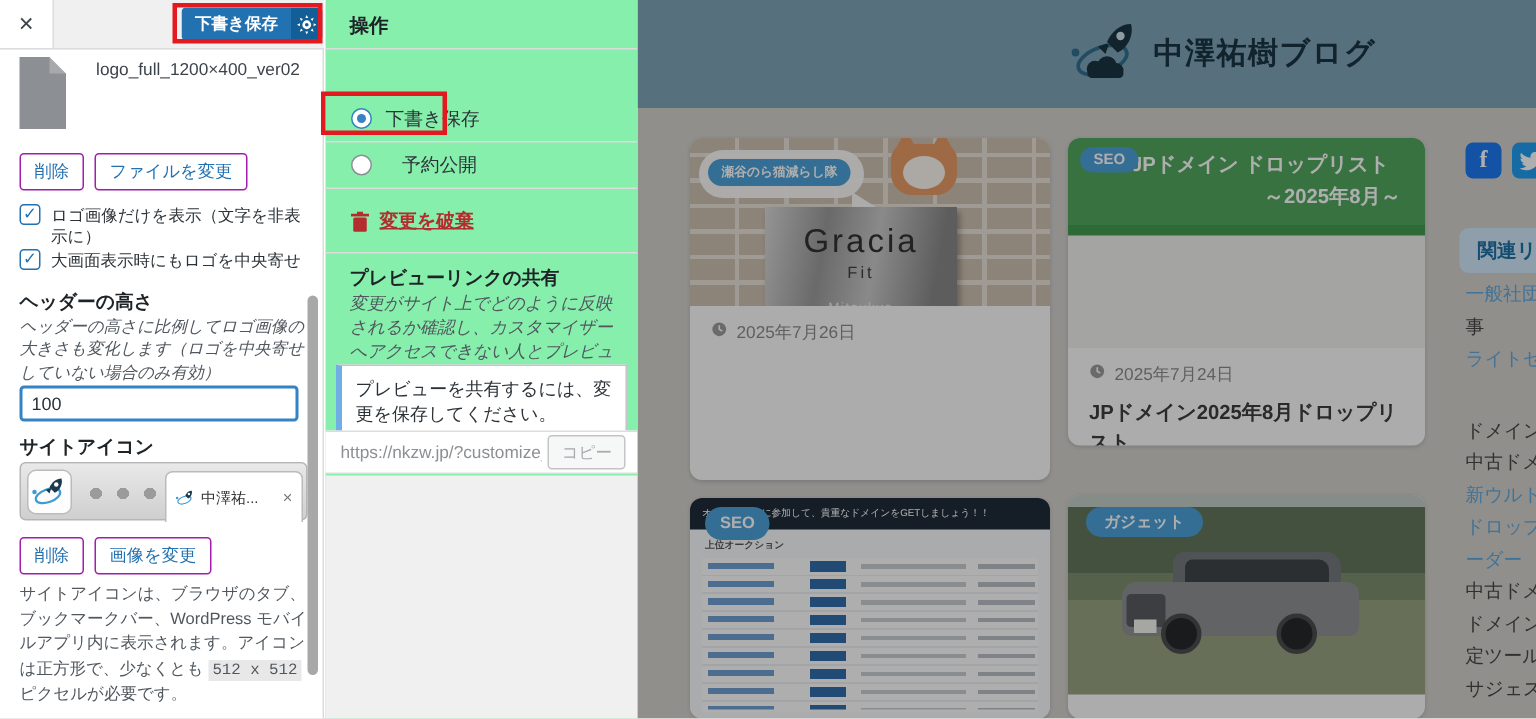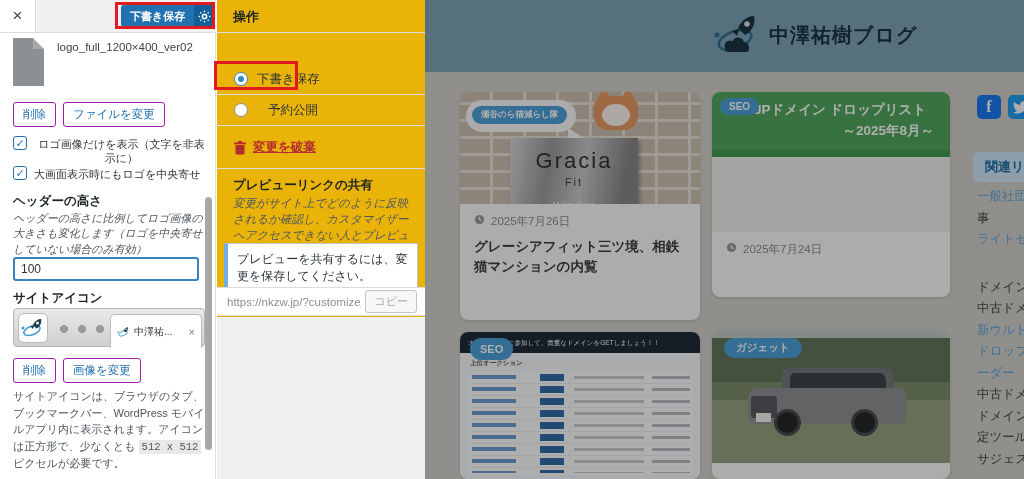--- a/index.html
+++ b/index.html
@@ -17,28 +17,28 @@
     text-align:center; cursor:pointer; }
   .save-btn { position:absolute; left:121px; top:5px; height:22px; display:flex;
     border-radius:3px; overflow:hidden; cursor:pointer; }
   .save-btn .save-label { background:#2271b1; color:#fff; font-size:11px; line-height:22px;
     padding:0 9px; font-weight:bold; }
   .save-btn .gear { background:#135e96; width:21px; display:flex; align-items:center; justify-content:center; }
 
   .media-icon { position:absolute; left:13px; top:38px; width:31px; height:48px; background:#8c8f94; }
   .media-icon::after { content:""; position:absolute; right:0; top:0; border-style:solid;
     border-width:0 11px 11px 0; border-color:#fff #fff #a7aaad #a7aaad; }
-  .filename { position:absolute; left:57px; top:41px; width:150px; font-size:11.5px; color:#3c434a; }
+  .filename { position:absolute; left:57px; top:41px; width:150px; font-size:11.5px; color:#3c434a;text-align:center; }
 
   .btn-row { position:absolute; left:13px; display:flex; gap:7px; }
   .btn-row.r1 { top:102px; } .btn-row.r2 { top:358px; }
   .wp-btn { border:1px solid #a21caf; color:#2271b1; background:#fff; border-radius:3px;
     font-size:11.5px; padding:4px 9px; cursor:pointer; white-space:nowrap; }
 
-  .check-row { position:absolute; left:13px; display:flex; align-items:flex-start; gap:7px; width:196px;text-align:center; }
+  .check-row { position:absolute; left:13px; display:flex; align-items:flex-start; gap:7px; width:196px; }
   .check-row.c1 { top:136px; } .check-row.c2 { top:166px; }
   .cb { flex:0 0 14px; width:14px; height:14px; border:1px solid #2271b1; border-radius:3px;
     background:#fff; color:#2271b1; font-size:11px; line-height:12px; text-align:center; cursor:pointer; }
   .cb::before { content:"✓"; font-weight:bold; }
   .check-label { font-size:11px; color:#2c3338; line-height:1.3; padding-top:1px; }
 
   .ctrl-heading { position:absolute; left:13px; font-size:12.5px; font-weight:bold; color:#1d2327; }
   .h1c { top:193px; } .h2c { top:290px; }
   .ctrl-desc { position:absolute; left:13px; width:192px; font-size:11px; color:#50575e;
     font-style:italic; line-height:1.4; }
@@ -61,21 +61,21 @@
   .tab { position:absolute; left:96px; top:5px; width:92px; height:34px; background:#fff;
     border:1px solid #bbb; border-bottom:none; border-radius:5px 5px 0 0; display:flex;
     align-items:center; gap:4px; padding:0 6px; }
   .tab-title { font-size:10px; color:#333; white-space:nowrap; overflow:hidden; }
   .tab-x { margin-left:auto; color:#777; font-size:11px; }
 
   .scroll-thumb { position:absolute; left:205px; top:197px; width:7px; height:253px;
     background:#a8a8a8; border-radius:4px; }
 
   
-  .panel { position:absolute; left:217px; top:0; width:208px; height:479px; background:#eab308; }
+  .panel { position:absolute; left:217px; top:0; width:208px; height:479px; background:#86efac; }
   .panel-title { position:absolute; top:0; left:0; right:0; height:33px; line-height:33px;
     padding-left:16px; font-size:13px; font-weight:bold; color:#1d2327; border-bottom:1px solid #dcdcde; }
   .pitem { position:absolute; left:0; right:0; height:31px; display:flex; align-items:center;
     gap:9px; padding-left:17px; border-bottom:1px solid #dcdcde; cursor:pointer; }
   .p1 { top:33px; } .p2 { top:64px; } .p3 { top:95px;gap:20px; }
   .radio { width:14px; height:14px; border:1px solid #8c8f94; border-radius:50%; background:#fff; }
   .radio.checked { border-color:#3582c4; position:relative; }
   .radio.checked::after { content:""; position:absolute; left:3px; top:3px; width:6px; height:6px;
     border-radius:50%; background:#3582c4; }
   .plabel { font-size:12.5px; color:#2c3338; }
@@ -372,21 +372,20 @@
       <div class="meta">
         <div class="date-row">
           <span>
             <svg class="icon-svg" width="11" height="11" viewBox="0 0 12 12">
               <circle cx="6" cy="6" r="5" fill="#9a9a9a"></circle>
                 <path d="M6 3v3l2.2 1.4" stroke="#fcfcfc" stroke-width="1.2" fill="none"></path>
             </svg>
           </span>
           <span>2025年7月26日</span>
         </div>
-        <div class="card-title">グレーシアフィット三ツ境、相鉄猫マンションの内覧</div>
       </div>
     </article>
 
     <article class="card card2">
       <div class="img">
         <div class="banner">
           <div class="l1">JPドメイン ドロップリスト</div>
           <div class="l2">～2025年8月～</div>
         </div>
         <span class="badge">SEO</span>
@@ -395,20 +394,21 @@
       <div class="meta">
         <div class="date-row">
           <span>
             <svg class="icon-svg" width="11" height="11" viewBox="0 0 12 12">
               <circle cx="6" cy="6" r="5" fill="#9a9a9a"></circle>
                 <path d="M6 3v3l2.2 1.4" stroke="#fcfcfc" stroke-width="1.2" fill="none"></path>
             </svg>
           </span>
           <span>2025年7月24日</span>
         </div>
+        <div class="card-title">JPドメイン2025年8月ドロップリスト</div>
       </div>
     </article>
 
     <article class="card card3">
       <div class="img">
         <div class="mt-banner">オークションに参加して、貴重なドメインをGETしましょう！！</div>
         <div class="mt-label">上位オークション</div>
         <div class="mt-rows"></div>
         <div class="mt-col mt-links"></div>
         <div class="mt-col mt-btns"></div>

